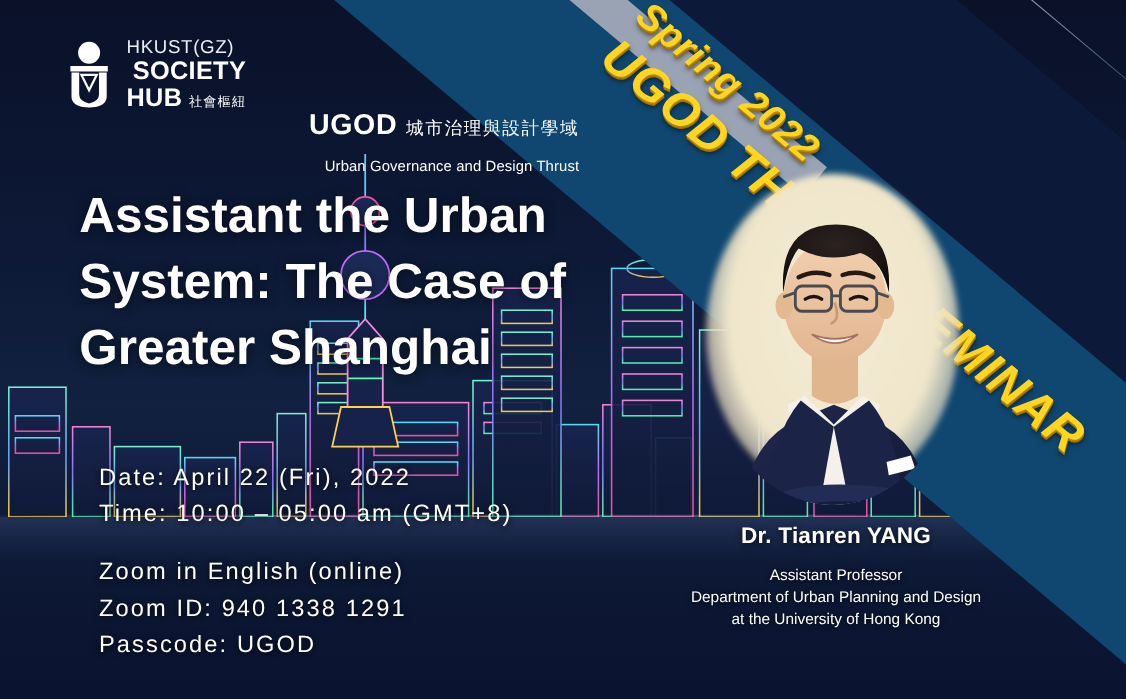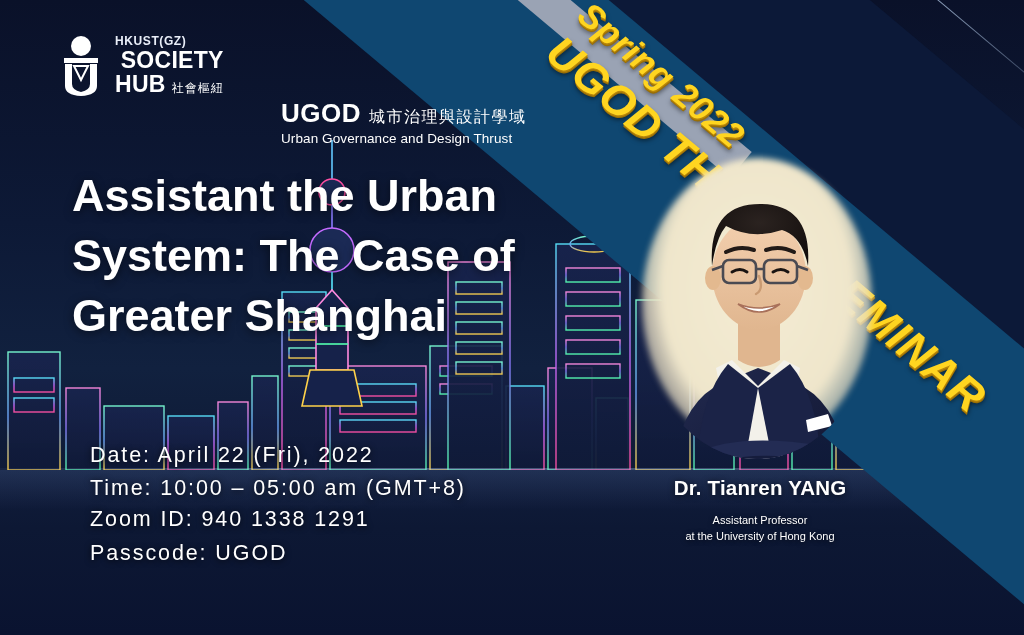--- a/index.html
+++ b/index.html
@@ -78,46 +78,45 @@
       3px 3px 5px rgba(0,0,0,.55);
     letter-spacing:.5px;
   }
   .ribbon-line1 { font-size:35px; }
   .ribbon-line2 { font-size:44px; margin-top:2px; letter-spacing:1px; }
 
   
   .hkust-logo { position:absolute; left:58px; top:34px; display:flex; align-items:center; gap:11px; }
   .hkust-mark { width:46px; height:62px; flex:none; }
   .hkust-words { color:#fff; line-height:1.0; }
-  .hk-l1 { font-size:12px; letter-spacing:.6px; color:#e9eef8;font-weight:bold; }
+  .hk-l1 { font-size:17px; letter-spacing:.6px; color:#e9eef8; }
   .hk-l2 { font-size:23px; font-weight:600; letter-spacing:.3px; margin-top:2px;text-align:right; }
   .hk-l3 { font-size:23px; font-weight:600; letter-spacing:.3px; margin-top:1px; display:flex; align-items:flex-end; gap:6px;}
   .hk-cn { font-size:12px; font-weight:400; letter-spacing:1px; padding-bottom:2px; }
 
   .ugod-logo { position:absolute; left:281px; top:58px; color:#fff; }
   .ugod-row { display:flex; align-items:baseline; gap:8px;margin-top:40px; }
   .ugod-main { font-size:26px; font-weight:700; letter-spacing:.5px; }
   .ugod-cn { font-size:16px; letter-spacing:1.5px; }
-  .ugod-sub { font-size:13.5px; margin-top:2px; letter-spacing:.1px; }
+  .ugod-sub { font-size:13.5px; margin-top:14px; letter-spacing:.1px;text-align:right; }
 
   
   .title {
     position:absolute; left:72px; top:166px; width:540px;
     color:#fff; font-size:45px; font-weight:700; line-height:1.33;
     text-shadow:0 2px 10px rgba(0,0,0,.55);
   }
   .title div { white-space:nowrap; }
 
   
   .details {
     position:absolute; left:90px; top:418px;
     color:#fff; font-size:21.5px; line-height:1.52;
     letter-spacing:1.9px;
     text-shadow:0 1px 6px rgba(0,0,0,.85);
-    margin-top:21px;
   }
   .zoominfo {
     position:absolute; left:90px; top:503px;
     color:#fff; font-size:21.5px; line-height:1.56;
     letter-spacing:1.9px;
     text-shadow:0 1px 6px rgba(0,0,0,.85);
   }
 
   
   .portrait-wrap { position:absolute; left:620px; top:158px; width:280px; height:330px; }
@@ -125,21 +124,21 @@
     position:absolute; left:22px; top:0; width:230px; height:290px;
     border-radius:50%;
     background:radial-gradient(ellipse at 50% 45%, #f4ecd4 0%, #efe6cb 58%, rgba(226,215,186,.55) 76%, rgba(160,150,130,.12) 90%, rgba(0,0,0,0) 100%);
     filter:blur(3px);
   }
   .person { position:absolute; left:0; top:10px; width:280px; height:320px; }
 
   
   .speaker { position:absolute; left:560px; top:476px; width:400px; text-align:center; color:#fff; }
   .sp-name { font-size:20.5px; font-weight:700; letter-spacing:.2px; text-shadow:0 1px 6px rgba(0,0,0,.7); }
-  .sp-lines { margin-top:13px; font-size:11px; line-height:1.42; text-shadow:0 1px 5px rgba(0,0,0,.7); }
+  .sp-lines { margin-top:13px; font-size:14px; line-height:1.42; text-shadow:0 1px 5px rgba(0,0,0,.7); }
 </style>
 </head>
 <body>
 
 <div id="poster">
 
   <div class="sky"></div>
 
   <div class="skyline">
     <svg viewBox="0 0 1024 330" preserveAspectRatio="none">
@@ -285,20 +284,21 @@
     <div>System: The Case of</div>
     <div>Greater Shanghai</div>
   </div>
 
   <div class="details">
     <div>Date: April 22 (Fri), 2022</div>
     <div>Time: 10:00 – 05:00 am (GMT+8)</div>
   </div>
 
   <div class="zoominfo">
+    <div>Zoom in English (online)</div>
     <div>Zoom ID: 940 1338 1291</div>
     <div>Passcode: UGOD</div>
   </div>
 
   <div class="portrait-wrap">
     <div class="halo"></div>
     <svg class="person" viewBox="0 0 280 320">
       <defs>
         <clipPath id="ovalClip">
             <ellipse cx="137" cy="145" rx="116" ry="146"></ellipse>
@@ -357,17 +357,18 @@
 
         <path d="M118 136 q21 16 42 0 q-21 8 -42 0 z" fill="#ffffff" stroke="#a8705a" stroke-width="1.6"></path>
       </g>
     </svg>
   </div>
 
   <div class="speaker">
     <div class="sp-name">Dr. Tianren YANG</div>
     <div class="sp-lines">
       <div>Assistant Professor</div>
+      <div>Department of Urban Planning and Design</div>
       <div>at the University of Hong Kong</div>
     </div>
   </div>
 
 </div>
 
 </body></html>

